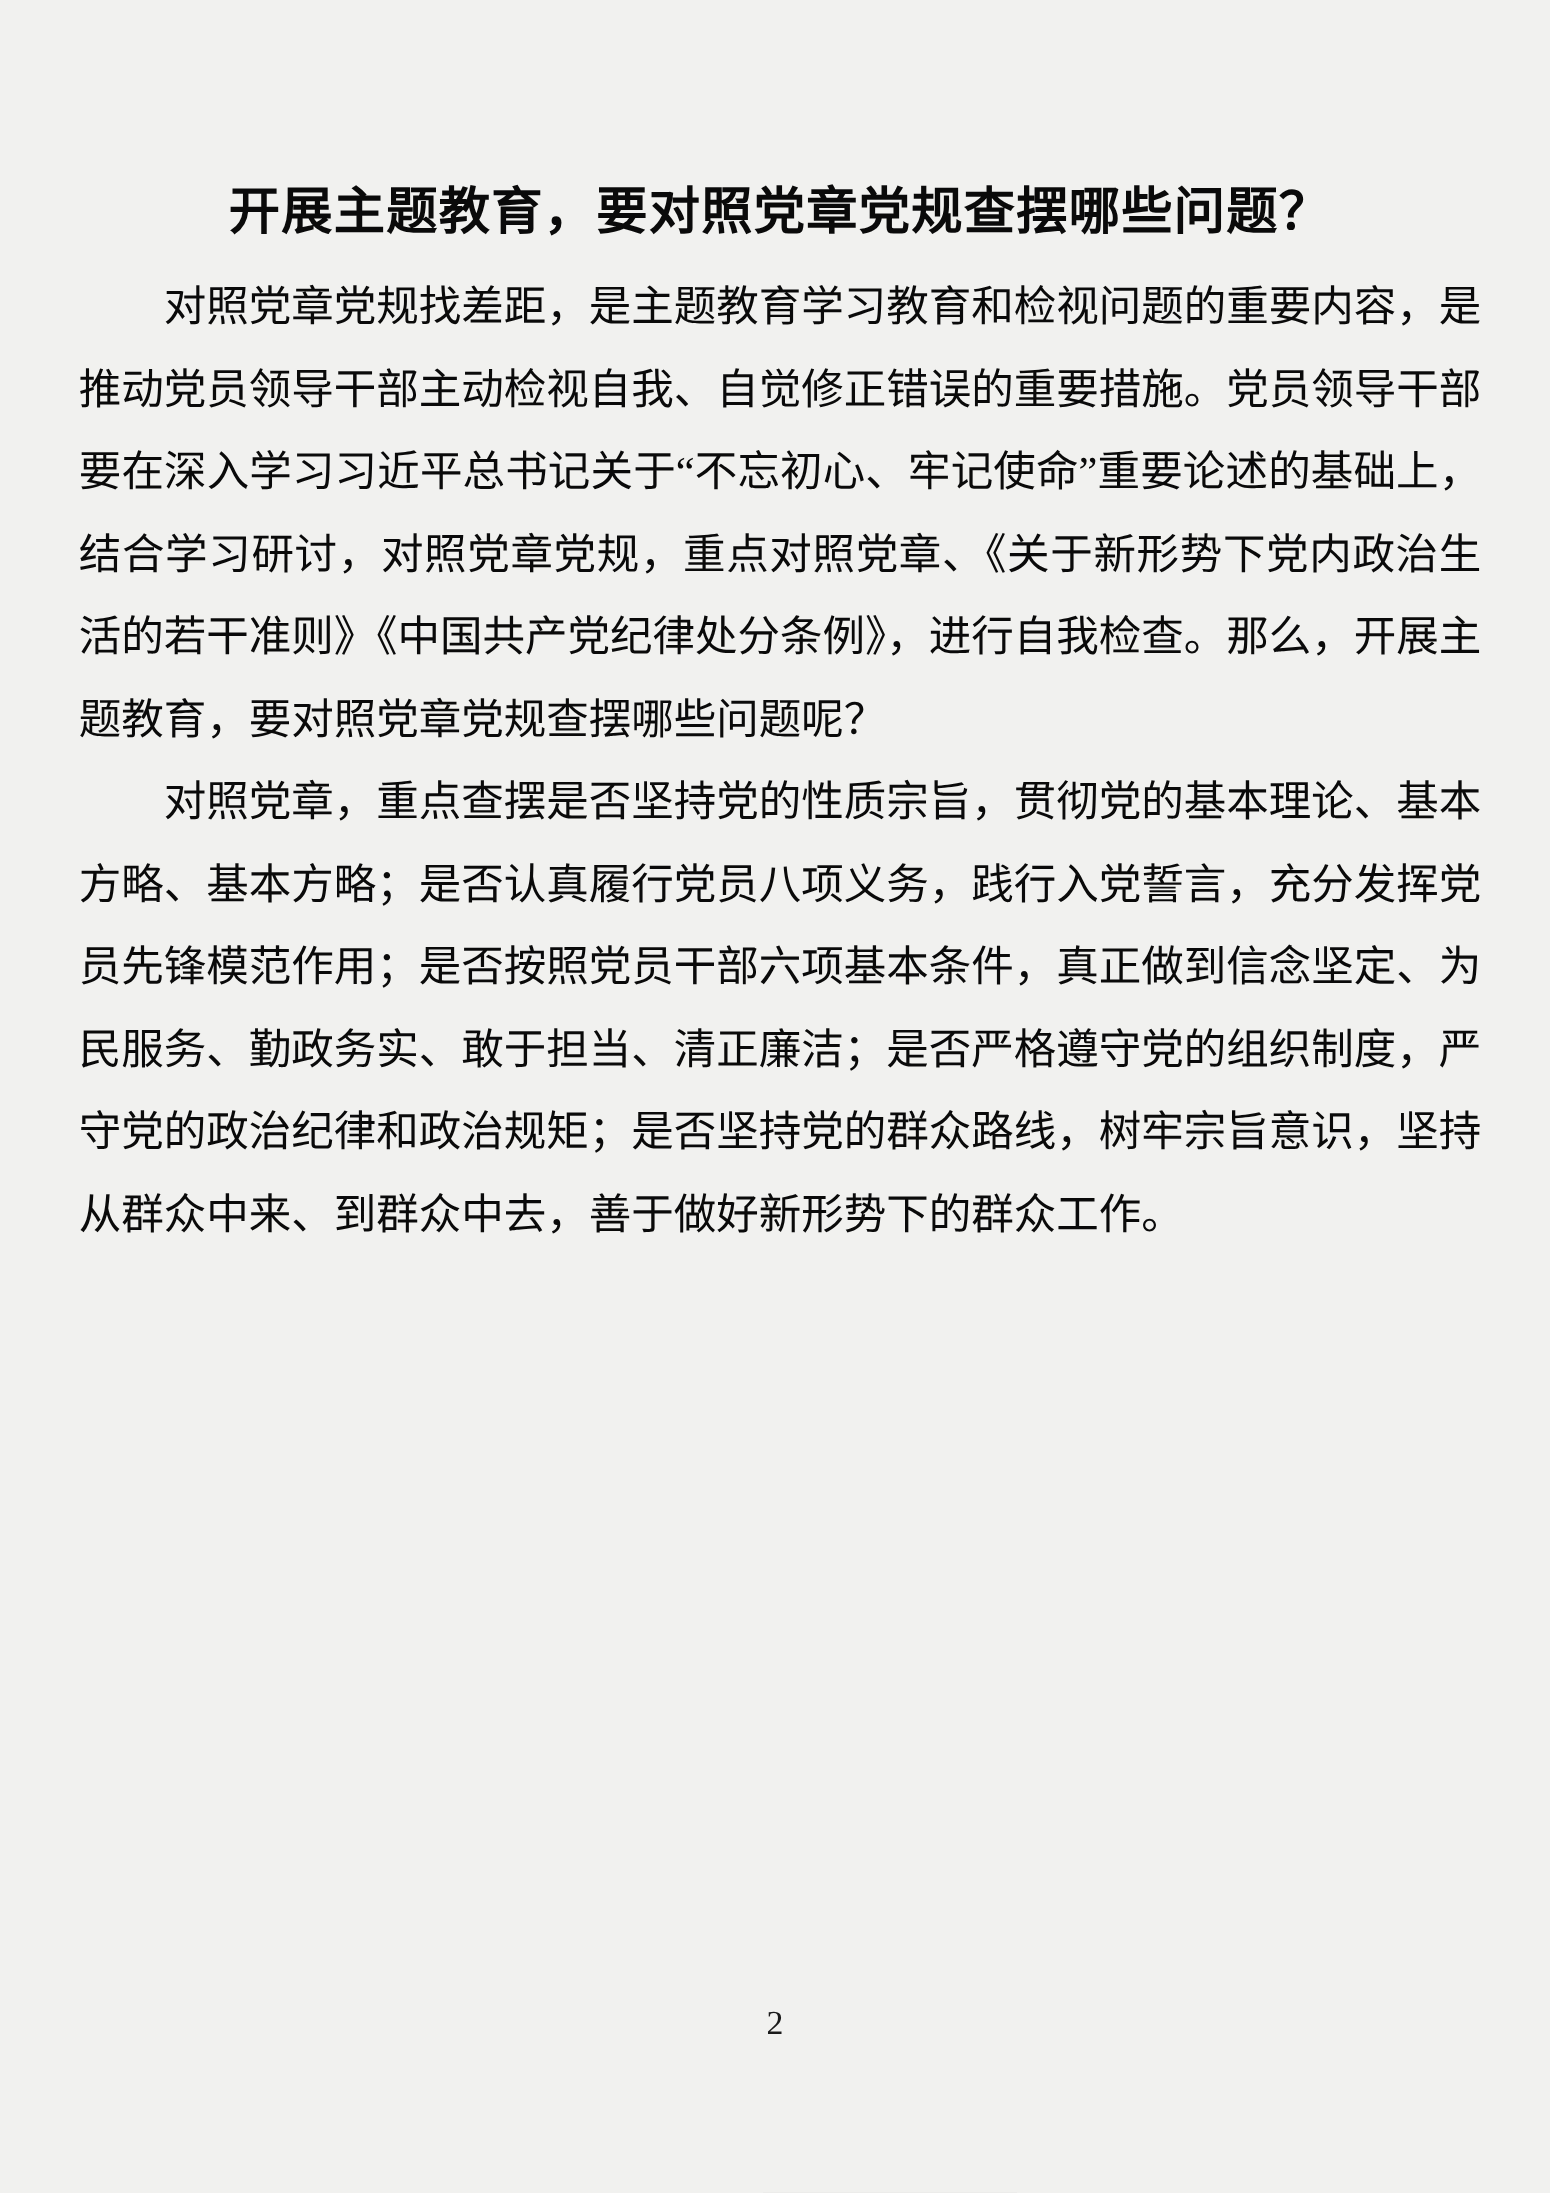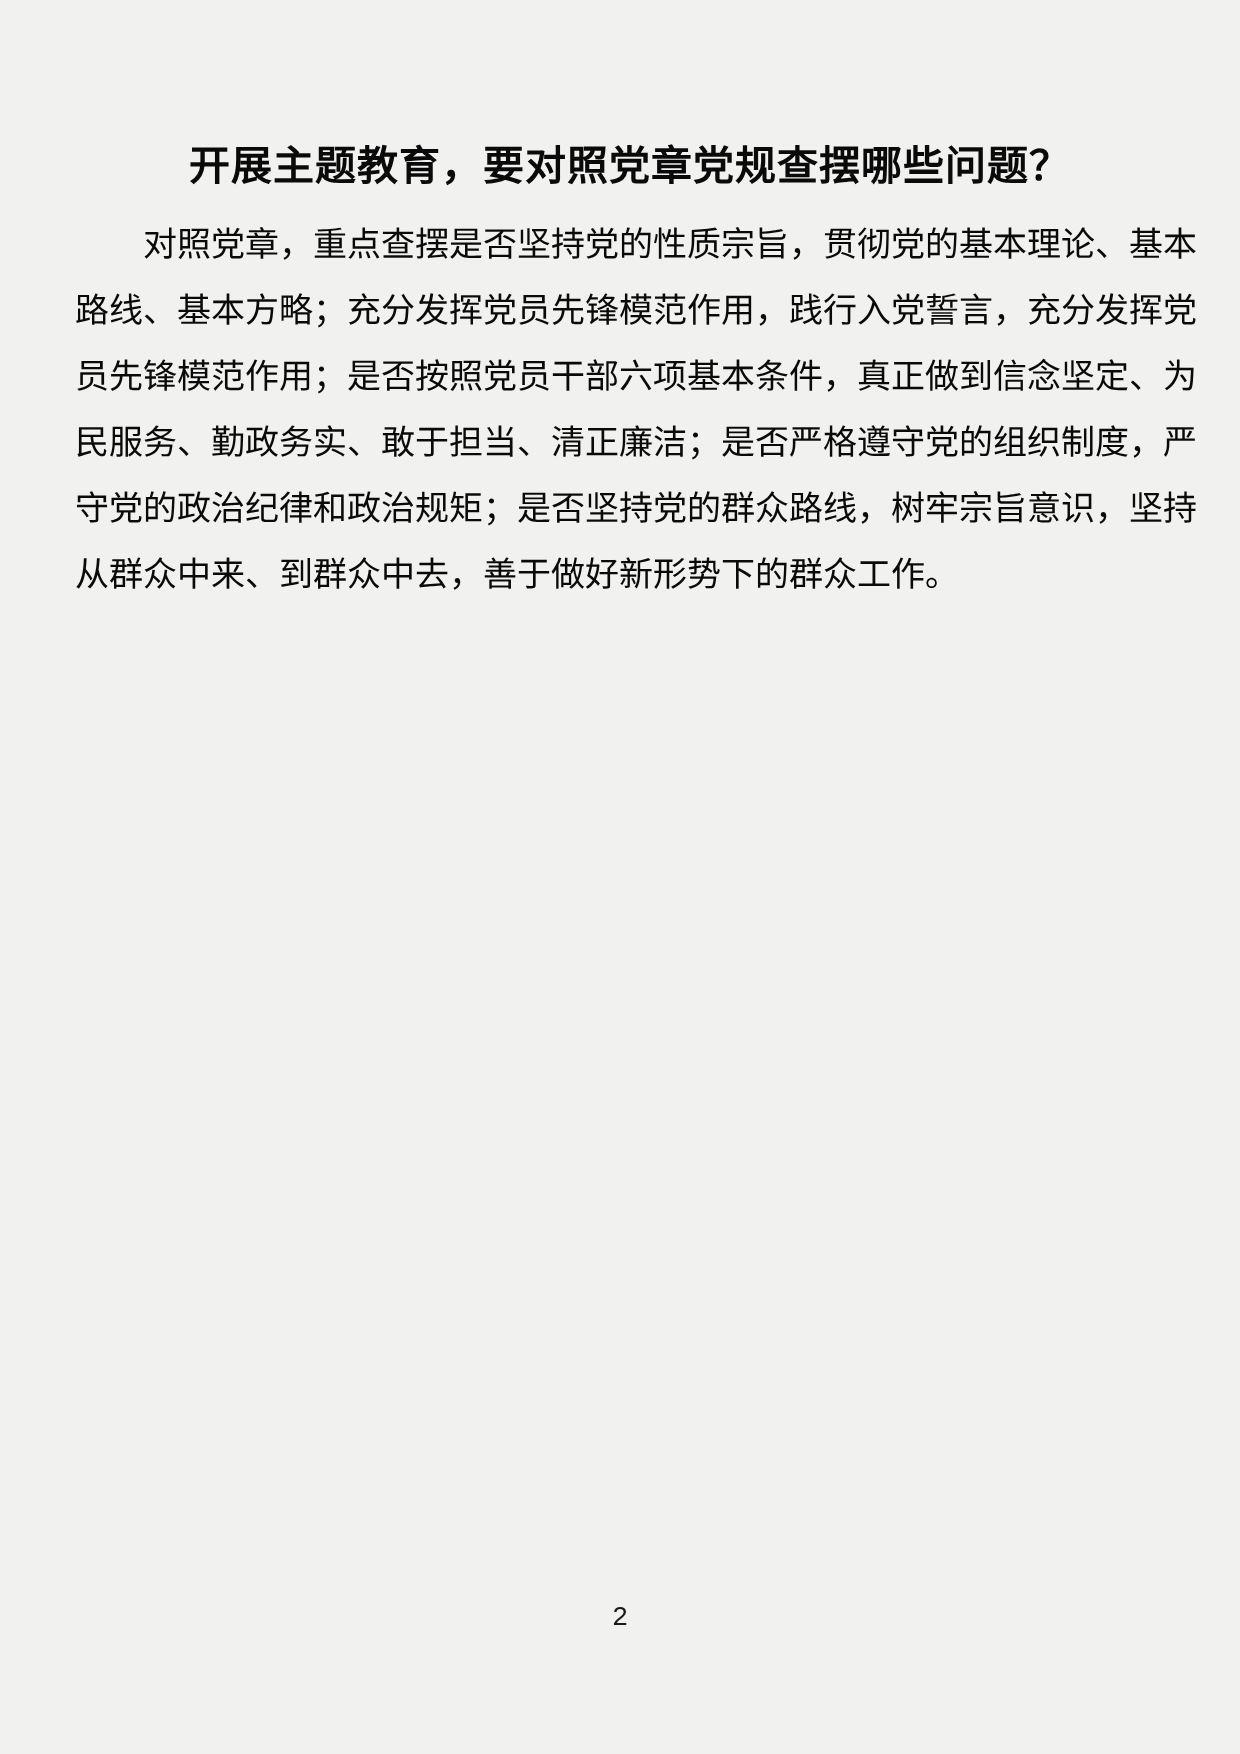--- a/index.html
+++ b/index.html
@@ -4,23 +4,22 @@
 <style>
   * { margin: 0; padding: 0; box-sizing: border-box; }
   html, body { background: #e8e8e6; }
   .page {
     position: relative;
     width: 1240px;
     height: 1754px;
     margin: 0 auto;
     background: #f1f1ef;
     overflow: hidden;
-    font-family: Liberation Mono, monospace;
+    font-family: Liberation Serif, serif;
     color: #0a0a0a;
-    padding-left: 12px;
   }
   .content {
     padding: 145px 55px 0 63px;
   }
   .doc-title {
     font-size: 41px;
     font-weight: bold;
     line-height: 48px;
     text-align: center;
     letter-spacing: 1px;
@@ -45,19 +44,20 @@
     color: #1a1a1a;
   }
 </style>
 </head>
 <body>
 
 <div class="page">
   <div class="content">
     <h1 class="doc-title">开展主题教育，要对照党章党规查摆哪些问题？</h1>
     <div class="doc-body">
-      <p>对照党章，重点查摆是否坚持党的性质宗旨，贯彻党的基本理论、基本路线、基本方略；充分发挥党员先锋模范作用，践行入党誓言，充分发挥党员先锋模范作用；是否按照党员干部六项基本条件，真正做到信念坚定、为民服务、勤政务实、敢于担当、清正廉洁；是否严格遵守党的组织制度，严守党的政治纪律和政治规矩；是否坚持党的群众路线，树牢宗旨意识，坚持从群众中来、到群众中去，善于做好新形势下的群众工作。</p>
+      <p>对照党章党规找差距，是主题教育学习教育和检视问题的重要内容，是推动党员领导干部主动检视自我、自觉修正错误的重要措施。党员领导干部要在深入学习习近平总书记关于“不忘初心、牢记使命”重要论述的基础上，结合学习研讨，对照党章党规，重点对照党章、《关于新形势下党内政治生活的若干准则》《中国共产党纪律处分条例》，进行自我检查。那么，开展主题教育，要对照党章党规查摆哪些问题呢？</p>
+      <p>对照党章，重点查摆是否坚持党的性质宗旨，贯彻党的基本理论、基本方略、基本方略；是否认真履行党员八项义务，践行入党誓言，充分发挥党员先锋模范作用；是否按照党员干部六项基本条件，真正做到信念坚定、为民服务、勤政务实、敢于担当、清正廉洁；是否严格遵守党的组织制度，严守党的政治纪律和政治规矩；是否坚持党的群众路线，树牢宗旨意识，坚持从群众中来、到群众中去，善于做好新形势下的群众工作。</p>
     </div>
   </div>
   <div class="page-footer">
     <span>2</span>
   </div>
 </div>
 
 </body></html>

